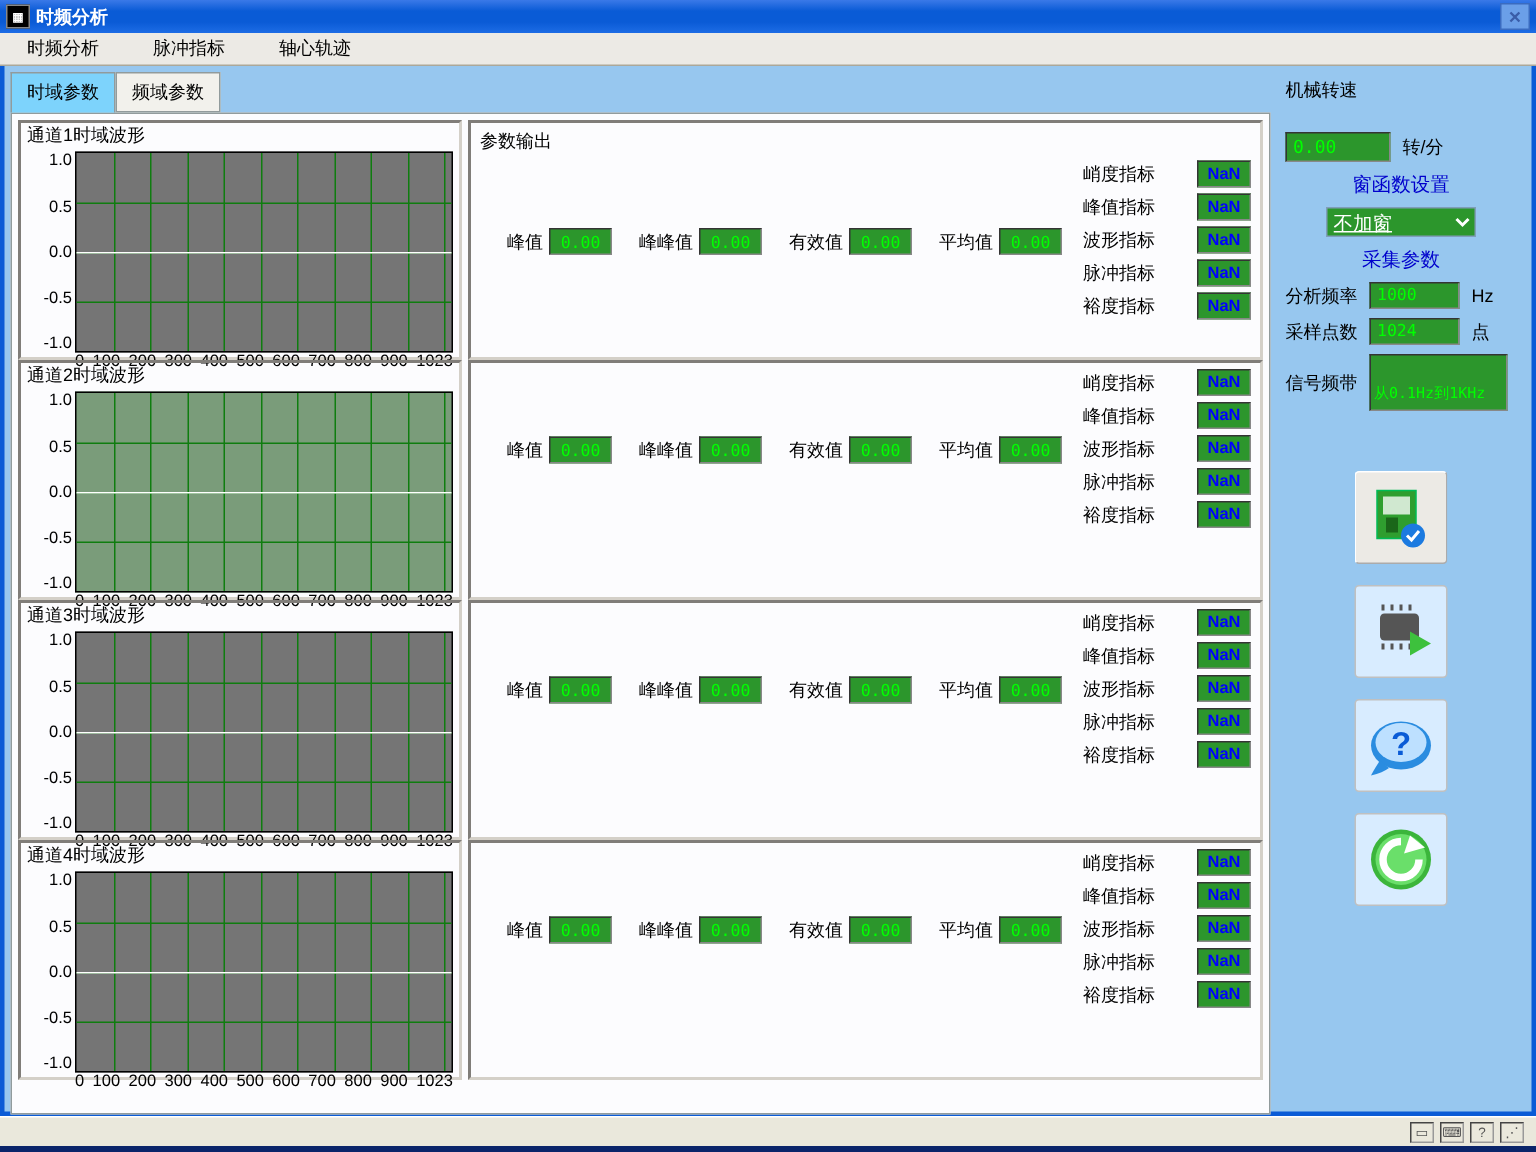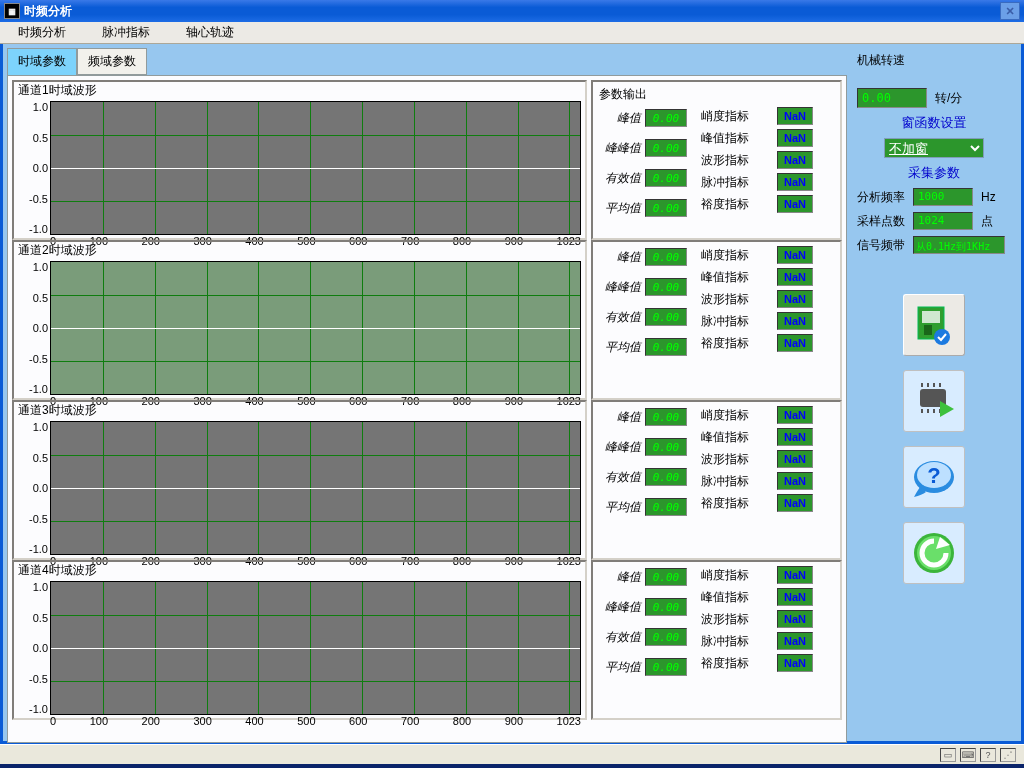--- a/index.html
+++ b/index.html
@@ -35,21 +35,21 @@
 .plot.green-tint { background: #7a9c7a; }
 .plot .grid-h, .plot .grid-v { position: absolute; background: #0f7d0f; }
 .plot .grid-h { width: 100%; height: 1px; }
 .plot .grid-v { height: 100%; width: 1px; }
 .plot .midline { position: absolute; width: 100%; height: 1px; background: #fff; top: 50%; }
 .x-axis { display: flex; margin-left: 36px; margin-right: 4px; justify-content: space-between; font-size: 11px; }
 
 .param-box { border: 2px inset #d4d0c8; flex: 1; padding: 4px 6px; font-size: 12px; position: relative; }
 .param-title { font-size: 12px; margin-bottom: 4px; }
 .param-grid { display: flex; }
-.param-left { display: flex; flex-direction: column; gap: 12px; padding-top: 2px; font-style: italic; }
+.param-left { display: flex; flex-direction: row; gap: 12px; padding-top: 2px; }
 .param-right { display: flex; flex-direction: column; gap: 4px; margin-left: 12px; }
 .param-item { display: flex; align-items: center; gap: 4px; }
 .param-item label { width: 42px; text-align: right; }
 .param-item .val { background: #2c962c; color: #006e00; width: 42px; height: 18px; border: 1px inset #888; font-size: 11px; display: flex; align-items: center; justify-content: center; font-family: monospace; }
 .param-item .val.green-text { color: #00ff00; }
 .param-right label { width: 50px; text-align: right; }
 .param-right .val { width: 36px; margin-left: 24px; }
 .nan { color: #0000ff; font-weight: bold; }
 
 .rs-row { display: flex; align-items: center; gap: 4px; margin-bottom: 6px; }
@@ -59,21 +59,21 @@
 
 .section-title { color: #0000cc; text-align: center; margin: 6px 0; font-size: 13px; }
 
 .select-box { display: flex; justify-content: center; }
 .select-box select { width: 100px; background: #2c962c; color: #fff; border: 1px solid #7f9db9; font-size: 13px; height: 20px; text-decoration: underline; }
 
 .acq-row { display: flex; align-items: center; gap: 4px; margin: 6px 0; }
 .acq-row .lab { width: 52px; }
 .acq-row .val { background: #2c962c; color: #00ff00; width: 60px; height: 18px; border: 1px inset #888; font-family: monospace; font-size: 11px; padding: 1px 4px; }
 .acq-row .unit { margin-left: 4px; }
-.band-val { background: #2c962c; color: #00ff00; font-family: monospace; font-size: 10px; padding: 3px 2px; border: 1px inset #888; height: 18px; width: 92px; }
+.band-val { background: #2c962c; color: #00ff00; font-family: monospace; font-size: 10px; padding: 18px 2px; border: 1px inset #888; height: 18px; width: 92px; }
 
 .icon-btn { width: 62px; height: 62px; border: 1px outset #fff; background: #eceae5; display: flex; align-items: center; justify-content: center; margin: 14px auto; border-radius: 3px; }
 .icon-btn.flat { border: 1px solid #c0c0c0; background: #d8ecff; }
 
 .statusbar { height: 20px; background: #eae8dc; border-top: 1px solid #fff; display: flex; justify-content: flex-end; align-items: center; gap: 4px; padding-right: 8px; }
 .sb-ico { width: 16px; height: 14px; border: 1px inset #999; font-size: 9px; display: flex; align-items: center; justify-content: center; color: #555; }
 </style>
 </head>
 <body>
 

